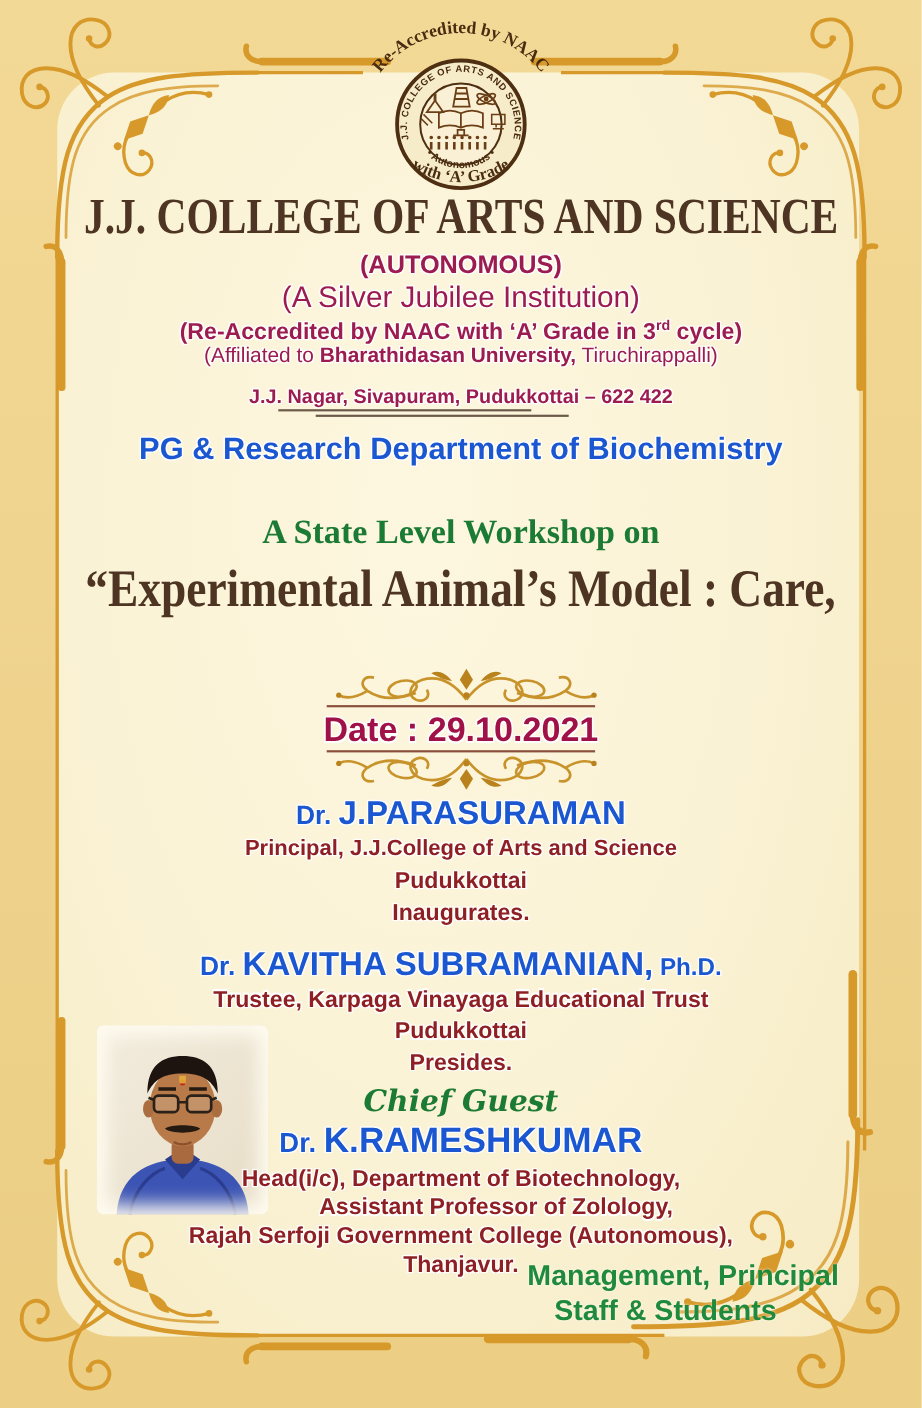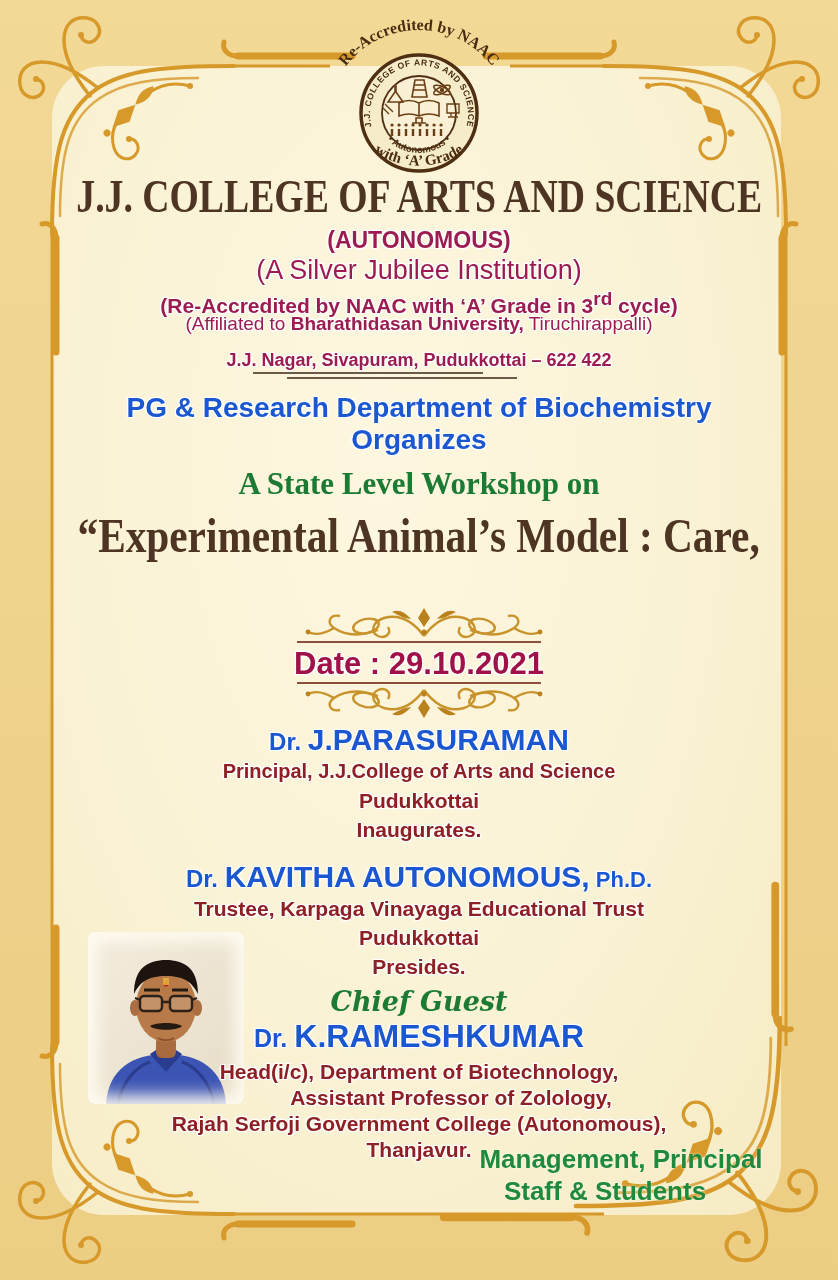--- a/index.html
+++ b/index.html
@@ -118,32 +118,31 @@
       <path d="M113,107 h.1 M120,107 h.1 M127,107 h.1 M134,107 h.1 M141,107 h.1 M148,107 h.1 M155,107 h.1 M162,107 h.1" stroke-width="3.2" stroke-linecap="round"></path>
     </g>
   </svg>
 
   <div class="cline brown" style="top:170px;">
     <span class="condensed college-name">J.J. COLLEGE OF ARTS AND SCIENCE</span>
   </div>
   <div class="cline maroon ow sans-b" style="top:227px;font-size:23px;text-align:center;">(AUTONOMOUS)</div>
   <div class="cline maroon ow" style="top:255px;font-size:27px;">(A Silver Jubilee Institution)</div>
   <div class="cline maroon ow sans-b" style="top:288px;font-size:21px;">
-    <span>(Re-Accredited by NAAC with ‘A’ Grade in 3</span><sup style="font-size:19px;">rd</sup><span> cycle)</span>
+    <span>(Re-Accredited by NAAC with ‘A’ Grade in 3</span><sup style="font-size:13px;">rd</sup><span> cycle)</span>
   </div>
   <div class="cline maroon ow" style="top:313px;font-size:19px;">
     <span>(Affiliated to </span><b>Bharathidasan University,</b><span> Tiruchirappalli)</span>
   </div>
   <div class="cline maroon ow sans-b" style="top:350px;font-size:18px;">J.J. Nagar, Sivapuram, Pudukkottai – 622 422</div>
 
   <div class="sep" style="left:253px;top:372px;width:230px;"></div>
   <div class="sep" style="left:287px;top:377px;width:230px;"></div>
 
   <div class="cline blue ow sans-b" style="top:392px;font-size:28px;">PG &amp; Research Department of Biochemistry</div>
-  <div class="cline blue ow sans-b" style="top:424px;font-size:28px;">Organizes</div>
 
   <div class="cline green" style="top:466px;font-size:31px;font-family:'Liberation Serif',serif;font-weight:bold;">A State Level Workshop on</div>
 
   <div class="cline brown" style="top:508px;">
     <span class="condensed evtitle">“Experimental Animal’s Model : Care,</span>
   </div>
 
   <svg class="abs" style="left:274px;top:606px;" width="300" height="34" viewBox="0 0 300 34">
     <g stroke="#c8932b" fill="none" stroke-width="2.4">
       <path d="M150,30 C138,14 124,8 110,12 C98,16 96,26 104,30 C111,33 118,28 114,21"></path>
@@ -187,21 +186,21 @@
   </svg>
 
   <div class="cline blue ow sans-b" style="top:723px;font-size:30px;">
     <span style="font-size:24px;">Dr. </span><span>J.PARASURAMAN</span>
   </div>
   <div class="cline darkred ow sans-b" style="top:760px;font-size:20px;">Principal, J.J.College of Arts and Science</div>
   <div class="cline darkred ow sans-b" style="top:789px;font-size:21px;">Pudukkottai</div>
   <div class="cline darkred ow sans-b" style="top:818px;font-size:21px;">Inaugurates.</div>
 
   <div class="cline blue ow sans-b" style="top:860px;font-size:30px;">
-    <span style="font-size:24px;">Dr. </span><span>KAVITHA AUTONOMOUS,</span><span style="font-size:22px;"> Ph.D.</span>
+    <span style="font-size:24px;">Dr. </span><span>KAVITHA SUBRAMANIAN,</span><span style="font-size:22px;"> Ph.D.</span>
   </div>
   <div class="cline darkred ow sans-b" style="top:897px;font-size:21px;">Trustee, Karpaga Vinayaga Educational Trust</div>
   <div class="cline darkred ow sans-b" style="top:926px;font-size:21px;">Pudukkottai</div>
   <div class="cline darkred ow sans-b" style="top:955px;font-size:21px;">Presides.</div>
 
   <div class="photo">
     <svg width="156" height="172" viewBox="0 0 156 172">
       <rect width="156" height="172" fill="#efe7d6"></rect>
       <rect width="156" height="172" fill="url(#pg)" opacity=".5"></rect>
       <defs>

